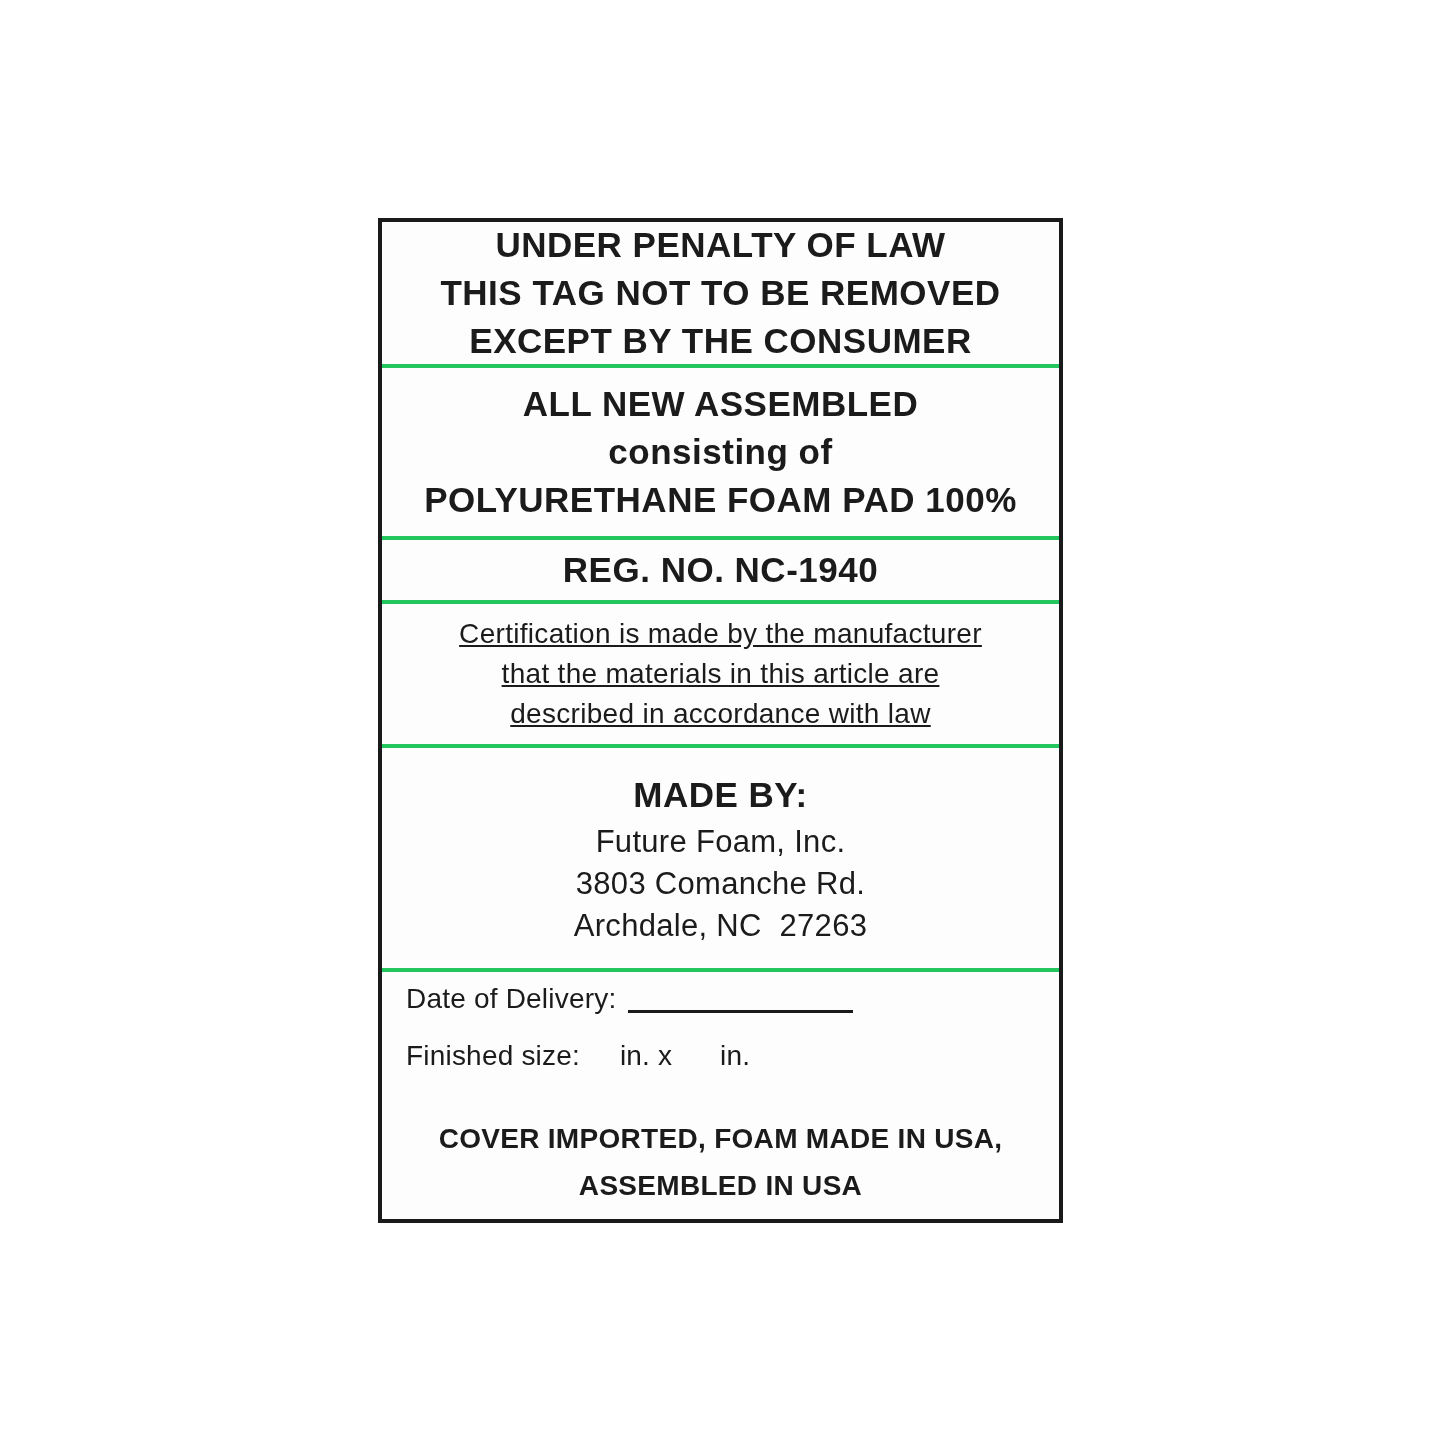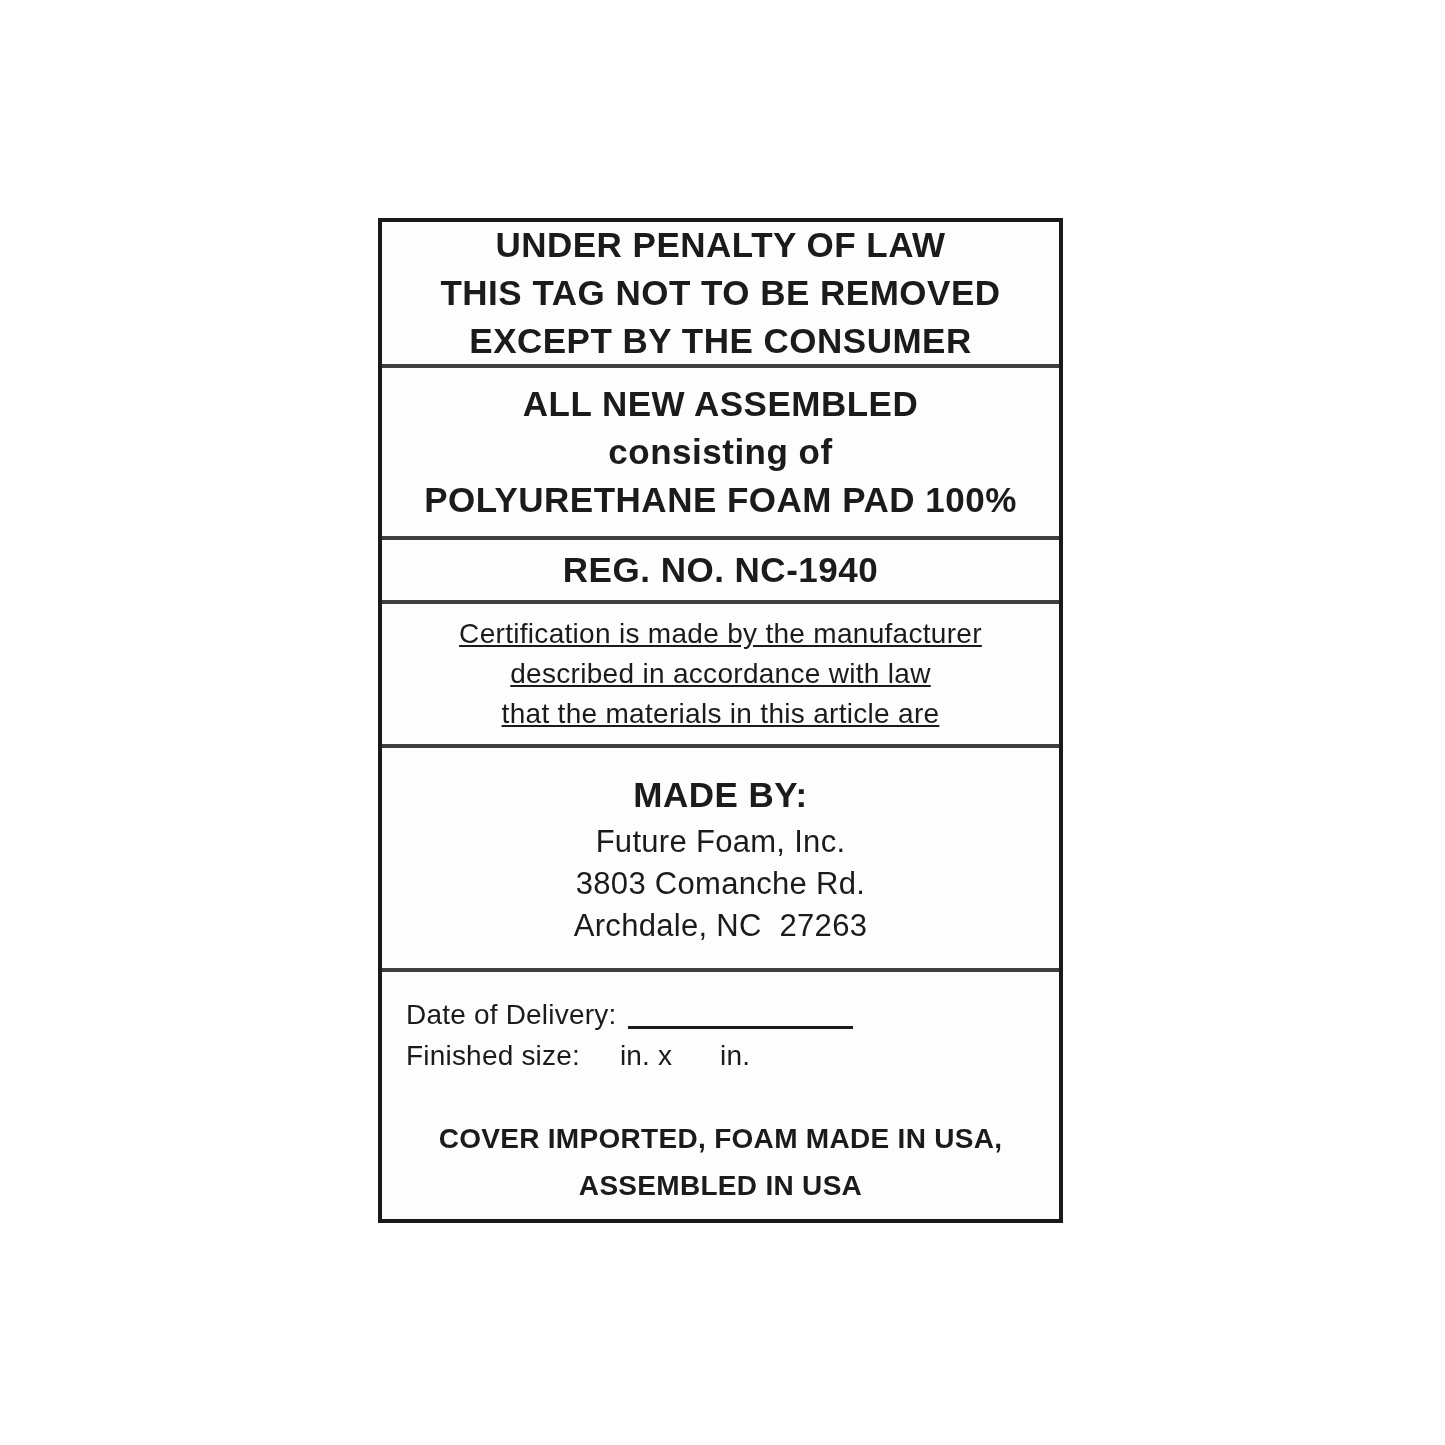--- a/index.html
+++ b/index.html
@@ -23,41 +23,42 @@
     width: 685px;
     height: 1005px;
     border: 4px solid #1a1a1a;
     box-sizing: border-box;
     display: flex;
     flex-direction: column;
     background: #fdfdfd;
   }
   .section {
     box-sizing: border-box;
-    border-bottom: 4px solid #404040;
+    border-bottom: 4px solid #22c55e;
     display: flex;
     flex-direction: column;
     justify-content: center;
     align-items: center;
     text-align: center;
     flex: 0 0 auto;
   }
   .section:last-child { border-bottom: none; }
 
   .sec-penalty   { height: 146px; }
   .sec-material  { height: 172px; }
   .sec-reg       { height: 64px;  }
   .sec-cert      { height: 144px; }
   .sec-madeby    { height: 224px; }
   .sec-details   {
     flex: 1 1 auto;
     justify-content: space-between;
     align-items: stretch;
     text-align: left;
-    padding: 22px 0 10px 0;
+    padding: 6px 0 10px 0;
+    gap: 16px;
   }
 
   .txt { white-space: pre-wrap; }
 
   .bold-line {
     font-weight: bold;
     font-size: 35px;
     line-height: 48px;
     letter-spacing: 0.5px;
   }
@@ -120,22 +121,22 @@
       <div class="bold-line txt">consisting of</div>
       <div class="bold-line txt">POLYURETHANE FOAM PAD 100%</div>
     </div>
 
     <div class="section sec-reg">
       <div class="bold-line txt">REG. NO. NC-1940</div>
     </div>
 
     <div class="section sec-cert">
       <div class="cert-line txt">Certification is made by the manufacturer</div>
+      <div class="cert-line txt">that the materials in this article are</div>
       <div class="cert-line txt">described in accordance with law</div>
-      <div class="cert-line txt">that the materials in this article are</div>
     </div>
 
     <div class="section sec-madeby">
       <div class="madeby-heading txt">MADE BY:</div>
       <div class="address-line txt">Future Foam, Inc.</div>
       <div class="address-line txt">3803 Comanche Rd.</div>
       <div class="address-line txt">Archdale, NC  27263</div>
     </div>
 
     <div class="section sec-details">

